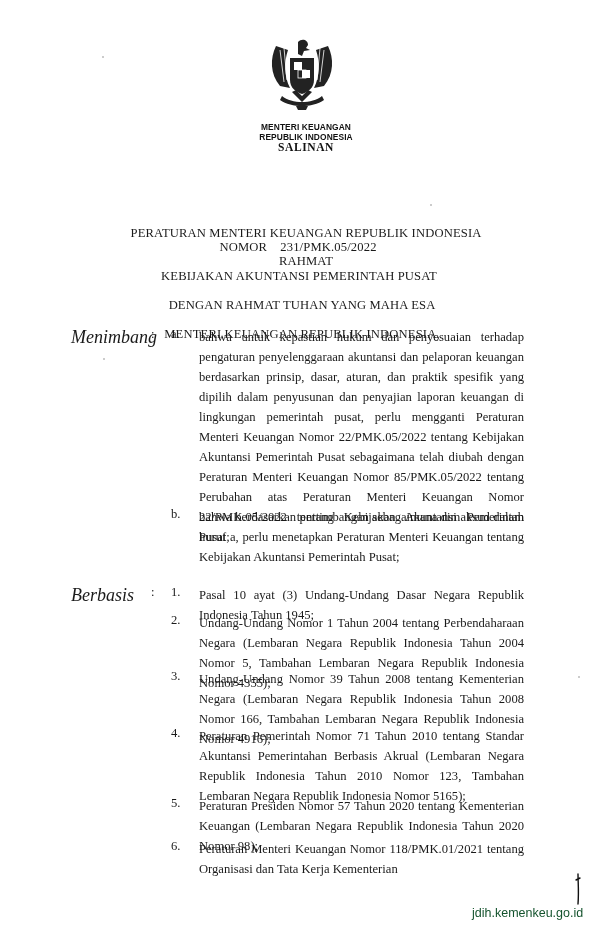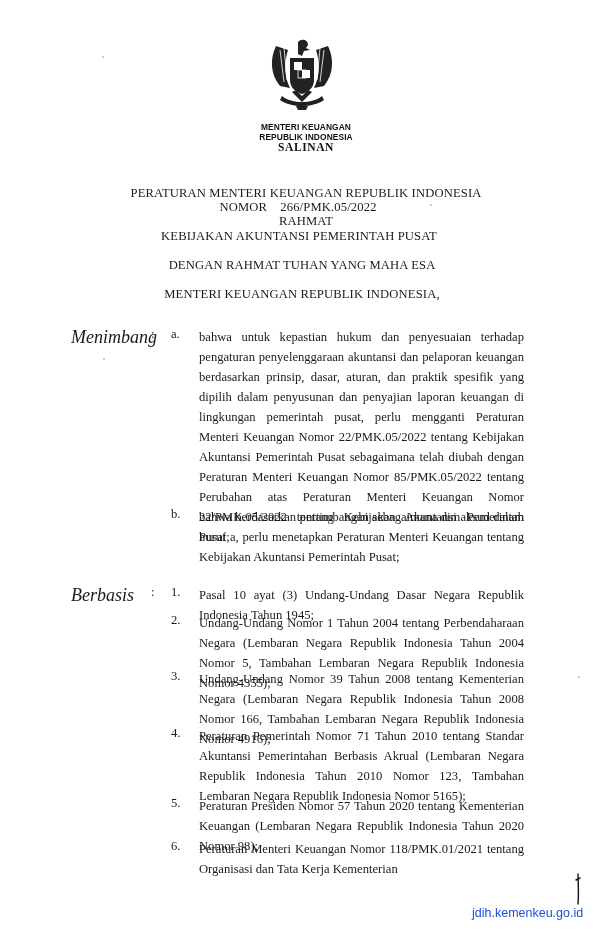--- a/index.html
+++ b/index.html
@@ -7,30 +7,30 @@
          font-family: "DejaVu Serif", "Liberation Serif", serif; color: #1a1a1a; }
   .emblem { position: absolute; left: 262px; top: 36px; width: 80px; height: 78px; }
   .hdr-sans { position: absolute; left: 0; width: 612px; text-align: center;
               font-family: "Liberation Sans", sans-serif; font-weight: bold;
               font-size: 8.4px; letter-spacing: 0.1px; color: #111; }
   .salinan { position: absolute; left: 0; width: 612px; top: 141px; text-align: center;
              font-family: "Liberation Serif", serif; font-weight: bold; font-size: 11.5px;
              letter-spacing: 0.6px; color: #111; }
   .title-line { position: absolute; left: 0; width: 612px; text-align: center;
                 font-family: "Liberation Serif", serif; font-size: 12.6px; letter-spacing: 0.15px;
-                color: #1a1a1a; white-space: pre; }
+                color: #1a1a1a; white-space: pre; margin-top: 40px; }
   .section-label { position: absolute; font-family: "Liberation Serif", serif; font-size: 18px; font-style: italic; }
   .colon { position: absolute; font-family: "Liberation Serif", serif; font-size: 12.6px; }
   .item { position: absolute; left: 171px; width: 355px; }
   .marker { position: absolute; left: 0; top: 0; font-family: "Liberation Serif", serif; font-size: 12.6px; }
   .item-text { position: absolute; left: 28px; width: 325px;
                font-family: "Liberation Serif", serif; font-size: 12.6px; line-height: 20px;
                text-align: justify; text-align-last: left; }
   .footer-link { position: absolute; left: 472px; top: 906px; font-family: "Liberation Sans", sans-serif;
-                 font-size: 12.5px; color: #1d4ed8; text-decoration: none; }
+                 font-size: 12.5px; color: #14532d; text-decoration: none; }
   .pen-mark { position: absolute; left: 574px; top: 872px; width: 8px; height: 34px; }
   .speck { position: absolute; width: 2px; height: 2px; background: #bbb; border-radius: 1px; }
 </style>
 </head>
 <body>
 
 <svg class="emblem" viewBox="0 0 80 78">
 
   <path d="M14 10 C8 22 8 38 18 50 L28 52 C22 40 22 26 26 14 Z" fill="#222"></path>
   <path d="M66 10 C72 22 72 38 62 50 L52 52 C58 40 58 26 54 14 Z" fill="#222"></path>
@@ -48,21 +48,21 @@
 
   <path d="M20 60 C30 68 50 68 60 60 L62 64 C50 72 30 72 18 64 Z" fill="#222"></path>
   <path d="M34 70 L46 70 L44 74 L36 74 Z" fill="#222"></path>
 </svg>
 
 <div class="hdr-sans" style="top:122px">MENTERI KEUANGAN</div>
 <div class="hdr-sans" style="top:132px">REPUBLIK INDONESIA</div>
 <div class="salinan">SALINAN</div>
 
 <div class="title-line" style="top:186px">PERATURAN MENTERI KEUANGAN REPUBLIK INDONESIA</div>
-<div class="title-line" style="top:200px; left:-8px"><span>NOMOR</span>&nbsp;&nbsp;&nbsp;&nbsp;<span>266/PMK.05/2022</span></div>
+<div class="title-line" style="top:200px; left:-8px"><span>NOMOR</span>&nbsp;&nbsp;&nbsp;&nbsp;<span>231/PMK.05/2022</span></div>
 <div class="title-line" style="top:214px">RAHMAT</div>
 <div class="title-line" style="top:229px; left:-7px">KEBIJAKAN AKUNTANSI PEMERINTAH PUSAT</div>
 <div class="title-line" style="top:258px; left:-4px">DENGAN RAHMAT TUHAN YANG MAHA ESA</div>
 <div class="title-line" style="top:287px; left:-4px">MENTERI KEUANGAN REPUBLIK INDONESIA,</div>
 
 <div class="section-label" style="left:71px; top:327px">Menimbang</div>
 <div class="colon" style="left:151px; top:327px">:</div>
 
 <div class="item" style="top:327px">
   <span class="marker">a.</span>

